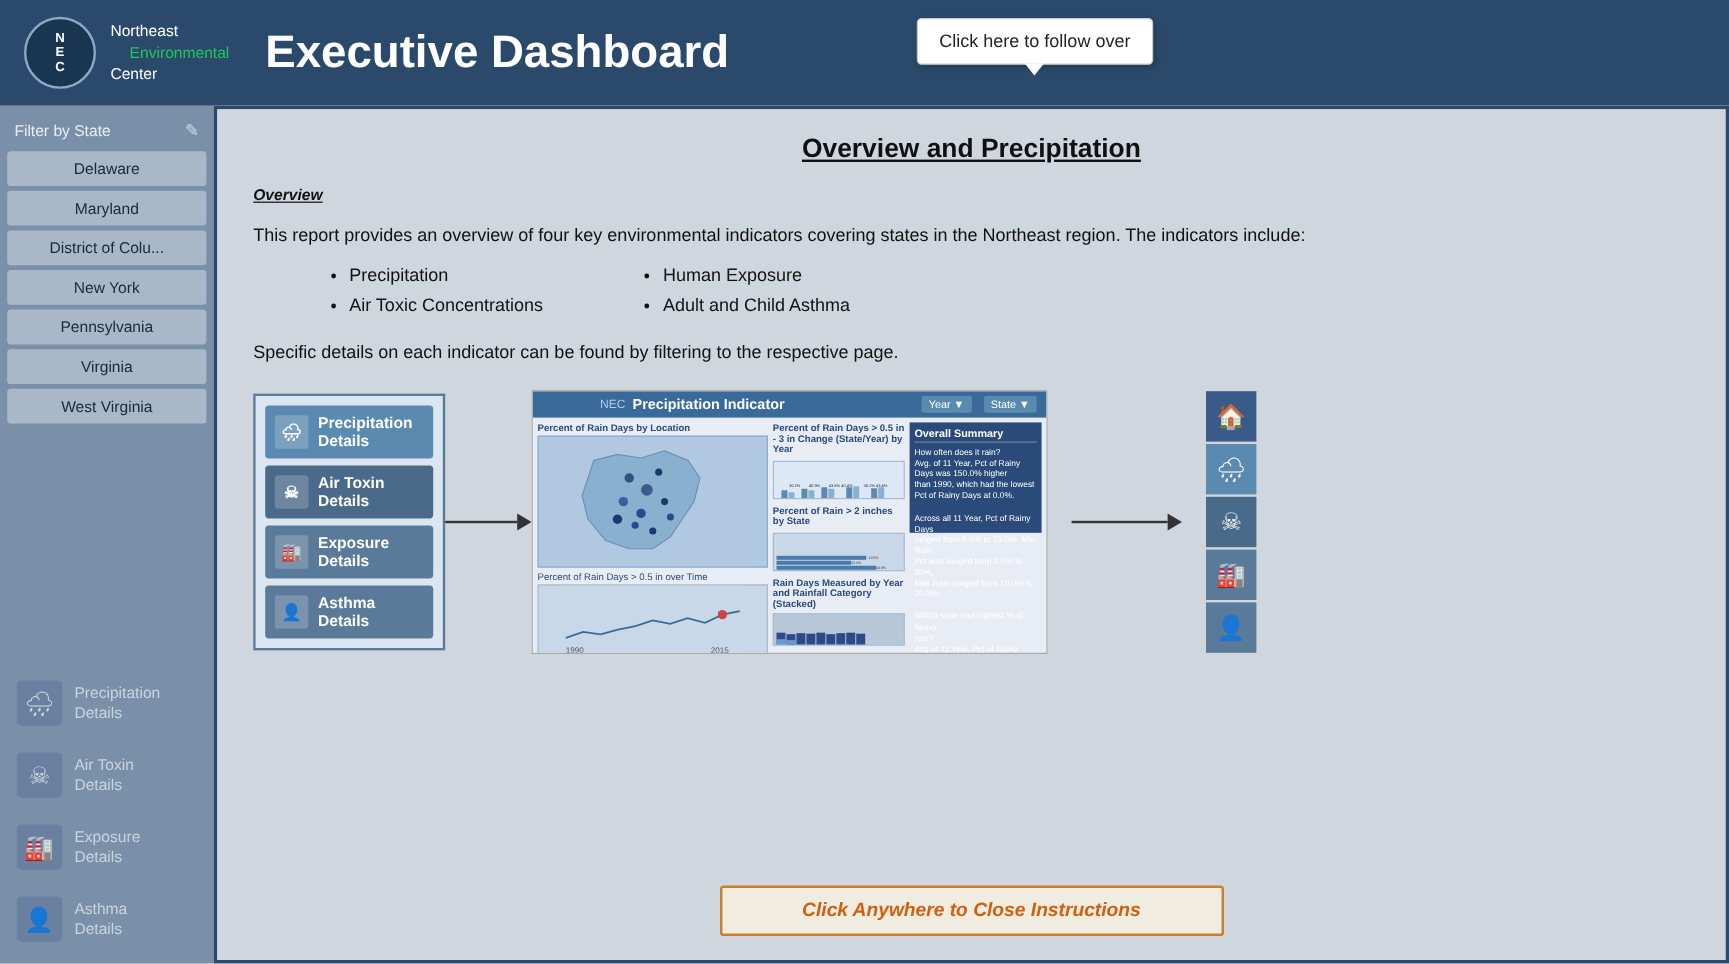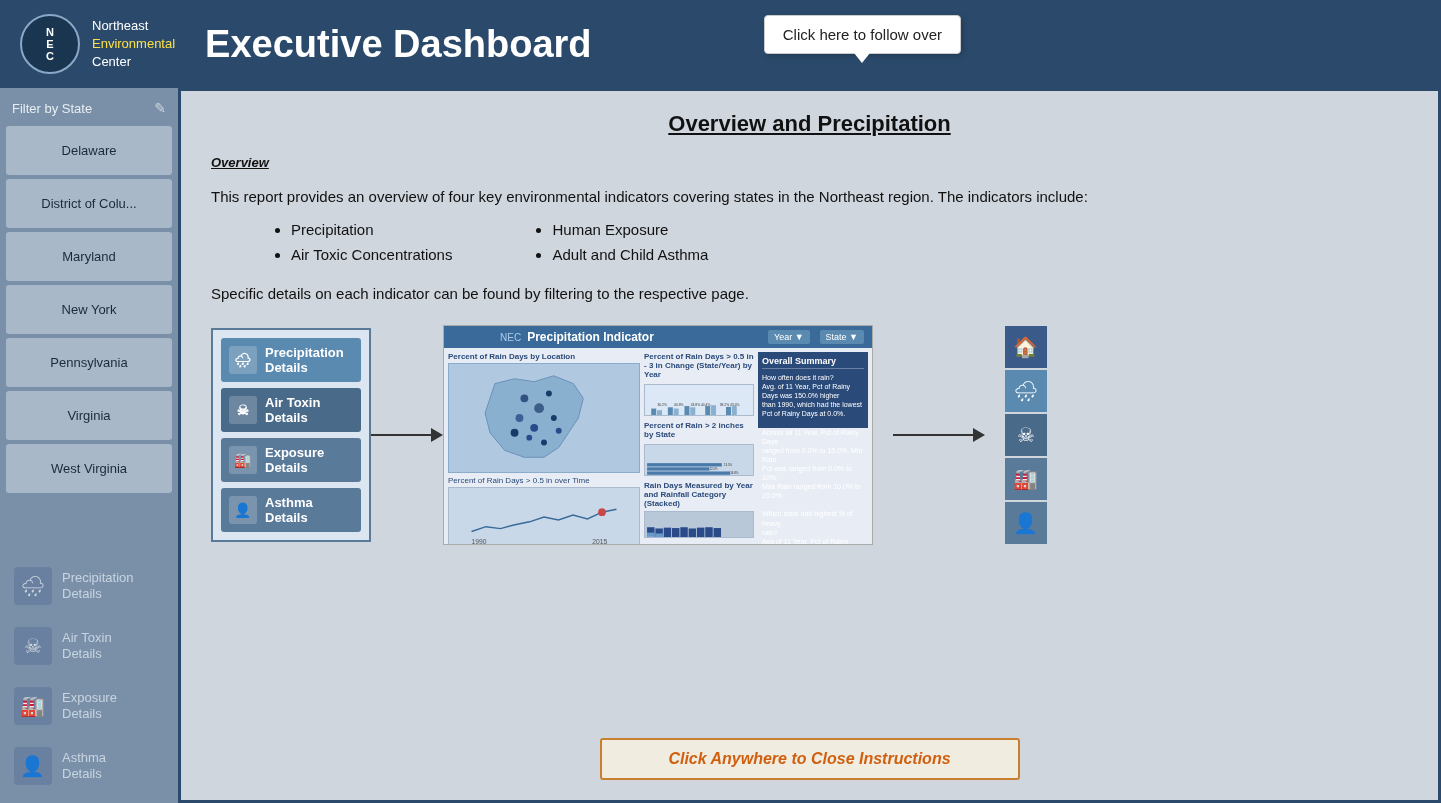--- a/index.html
+++ b/index.html
@@ -34,21 +34,21 @@
       font-size: 14px;
       font-weight: bold;
       flex-shrink: 0;
     }
     .logo-text {
       margin-left: 12px;
       color: white;
       font-size: 13px;
       line-height: 1.4;
     }
-    .logo-text span.yellow { color: #fde047; }
+    .logo-text span.yellow { color: #22c55e; margin-left: 16px; }
     .logo-text span.white { color: white; }
     .header-title {
       margin-left: 30px;
       color: white;
       font-size: 38px;
       font-weight: bold;
     }
     .tooltip-bubble {
       position: absolute;
       right: 480px;
@@ -98,21 +98,21 @@
       margin-bottom: 2px;
     }
     .filter-header-icon {
       color: #d0d8e0;
       font-size: 14px;
     }
     .state-button {
       background: #a8b8c8;
       border: none;
       border-radius: 3px;
-      padding: 17px 4px;
+      padding: 7px 4px;
       color: #1a2a3a;
       font-size: 13px;
       text-align: center;
       cursor: pointer;
       width: 100%;
     }
 
     .sidebar-nav {
       margin-top: auto;
       display: flex;
@@ -303,21 +303,21 @@
       flex: 1;
       display: flex;
       flex-direction: column;
       gap: 3px;
     }
     .summary-box {
       background: #2a4a7a;
       color: white;
       font-size: 8px;
       padding: 4px;
-      height: 76px;
+      height: 92px;
     }
 
     
     .right-sidebar {
       position: absolute;
       right: 0;
       top: 50%;
       transform: translateY(-50%);
       display: flex;
       flex-direction: column;
@@ -428,22 +428,22 @@
 
 <div class="main-layout">
 
   <div class="sidebar">
     <div class="filter-header">
       <span>Filter by State</span>
       <span class="filter-header-icon">✎</span>
     </div>
 
     <button class="state-button">Delaware</button>
+    <button class="state-button">Maryland</button>
     <button class="state-button">District of Colu...</button>
-    <button class="state-button">Maryland</button>
     <button class="state-button">New York</button>
     <button class="state-button">Pennsylvania</button>
     <button class="state-button">Virginia</button>
     <button class="state-button">West Virginia</button>
 
     <div class="sidebar-nav">
       <div class="nav-item">
         <div class="nav-icon">🌧</div>
         <div class="nav-label">Precipitation<br>Details</div>
       </div>

